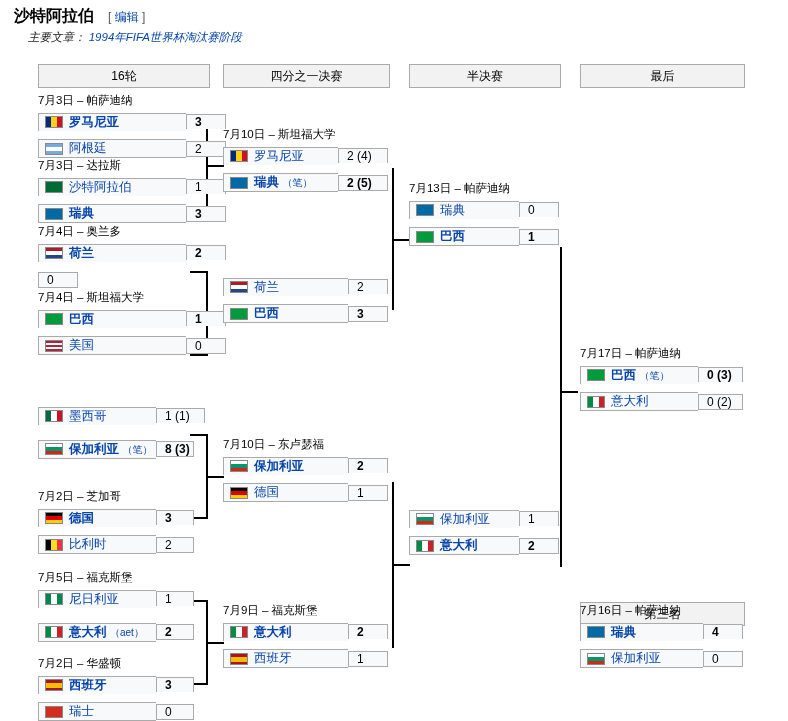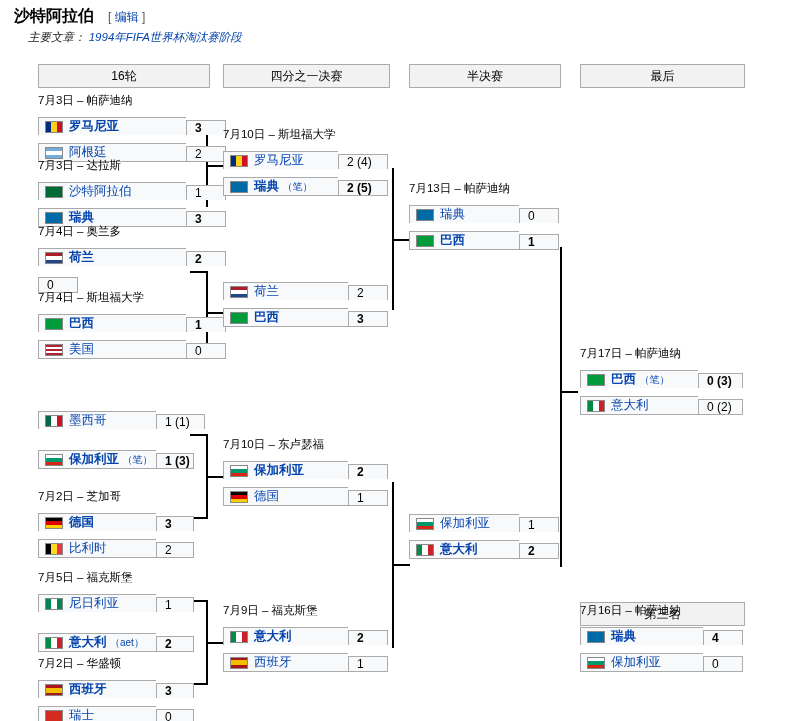--- a/index.html
+++ b/index.html
@@ -42,21 +42,21 @@
   }
 
   
   .match{position:absolute;}
   .date{
     font-size:11.5px;color:#000;
     height:16px;line-height:16px;
     white-space:nowrap;
   }
   .row{
-    display:flex;align-items:flex-end;
+    display:flex;align-items:center;
     height:27px;
     box-sizing:border-box;
   }
   .team{
     border:1px solid #aaaaaa;
     border-right:none;
     background:#f8f9fa;
     display:flex;align-items:center;
     padding-left:6px;
     box-sizing:border-box;
@@ -218,21 +218,21 @@
       <span class="flag" style="background:linear-gradient(to right,#006847 0 33.3%,#fff 33.3% 66.6%,#ce1126 66.6% 100%);"></span>
       <span class="name">墨西哥</span>
     </div>
     <div class="score" style="width:49px;">1 (1)</div>
   </div>
   <div class="row win" style="height:40px;">
     <div class="team" style="width:118px;">
       <span class="flag" style="background:linear-gradient(to bottom,#fff 0 33.3%,#00966e 33.3% 66.6%,#d62612 66.6% 100%);"></span>
       <span class="name"><span>保加利亚</span> <span class="note">（笔）</span></span>
     </div>
-    <div class="score" style="width:38px;">1 (3)</div>
+    <div class="score" style="width:38px;">8 (3)</div>
   </div>
 </div>
 
 <div class="match" style="left:38px;top:488px;">
   <div class="date">7月2日 – 芝加哥</div>
   <div class="row top win">
     <div class="team" style="width:118px;">
       <span class="flag" style="background:linear-gradient(to bottom,#000 0 33.3%,#dd0000 33.3% 66.6%,#ffce00 66.6% 100%);"></span>
       <span class="name">德国</span>
     </div>

